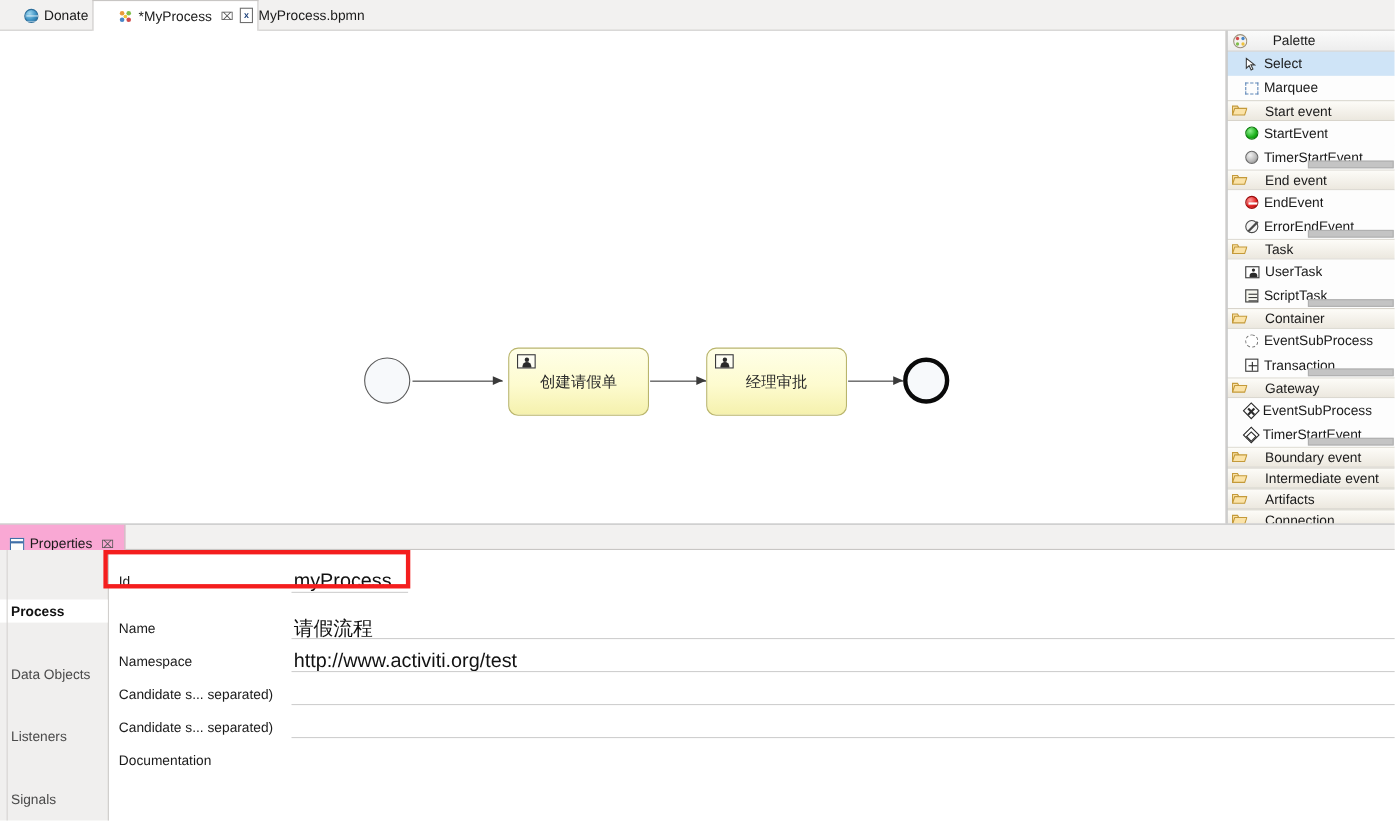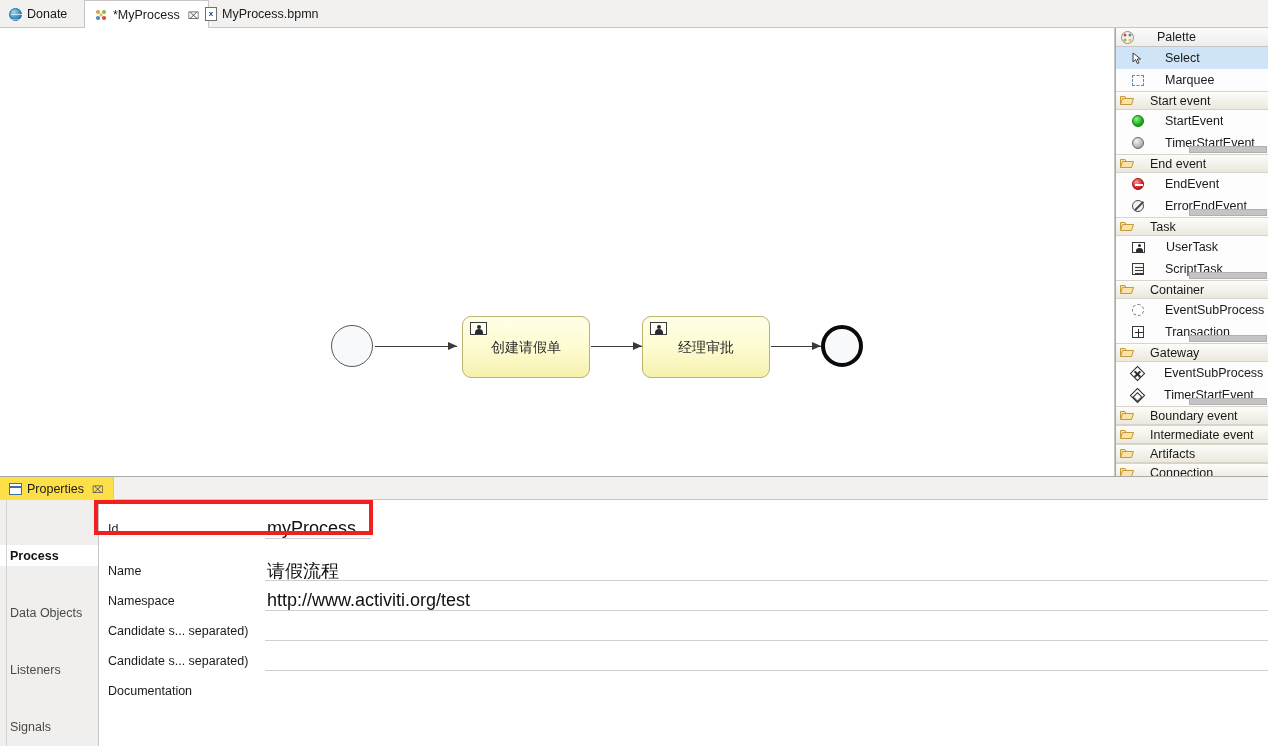--- a/index.html
+++ b/index.html
@@ -16,21 +16,21 @@
 
   
   .tabbar {
     position: absolute; left: 0; top: 0; width: 1268px; height: 28px;
     background: #f2f1f0;
     border-bottom: 1px solid #c8c6c4;
   }
   .tab {
     position: absolute; top: 0; height: 28px;
     display: flex; align-items: center; gap: 5px;
-    padding: 0 9px;
+    padding: 0 22px;
     font-size: 12.5px; color: #1a1a1a;
     white-space: nowrap;
   }
   .tab.active {
     background: #ffffff;
     border-left: 1px solid #c8c6c4;
     border-right: 1px solid #c8c6c4;
     border-top: 1px solid #c8c6c4;
     height: 29px;
   }
@@ -129,21 +129,21 @@
   }
   .ic-palette { width: 13px; height: 13px; position: relative; }
   .pal-group {
     height: 19px; display: flex; align-items: center; gap: 16px; padding-left: 4px;
     background: linear-gradient(to bottom,#fdfcf8,#ece8df);
     border-top: 1px solid #d8d4cb; border-bottom: 1px solid #d8d4cb;
     color: #1a1a1a;
   }
   .ic-folder { width: 14px; height: 11px; position: relative; flex:0 0 auto; }
   .pal-item {
-    height: 22px; display: flex; align-items: center; gap: 21px; padding-left: 16px;
+    height: 22px; display: flex; align-items: center; gap: 5px; padding-left: 16px;
     color: #1a1a1a; position: relative; background: #fdfdfd;
   }
   .pal-item.selected { background: #cfe4f7; }
   .pal-scroll {
     position: absolute; right: 1px; bottom: 1px; height: 7px; width: 78px;
     background: #c4c4c4; border: 1px solid #b0b0b0;
   }
   .pal-item-label { white-space: nowrap; overflow: hidden; }
 
   .dot-green { width: 12px; height: 12px; border-radius: 50%;
@@ -188,22 +188,22 @@
   .propsview {
     position: absolute; left: 0; top: 476px; width: 1268px; height: 270px;
     background: #ffffff; border-top: 1px solid #a9a9a9;
   }
   .props-tabbar {
     position: absolute; left: 0; top: 0; width: 1268px; height: 23px;
     background: #f2f1f0; border-bottom: 1px solid #c8c6c4;
   }
   .props-tab {
     position: absolute; left: 0; top: 0; height: 24px;
-    display: flex; align-items: center; gap: 5px; padding: 0 9px;
-    background: #fde047; border-right: 1px solid #c8c6c4;
+    display: flex; align-items: flex-end; gap: 5px; padding: 0 9px;
+    background: #f9a8d4; border-right: 1px solid #c8c6c4;
     font-size: 12.5px;
   }
   .props-body {
     position: absolute; left: 0; top: 23px; width: 1268px; height: 247px;
     background: #ffffff;
   }
   .props-sidetabs {
     position: absolute; left: 0; top: 0; width: 99px; height: 247px;
     background: #f0efee; border-right: 1px solid #c8c6c4;
     padding-top: 9px;

